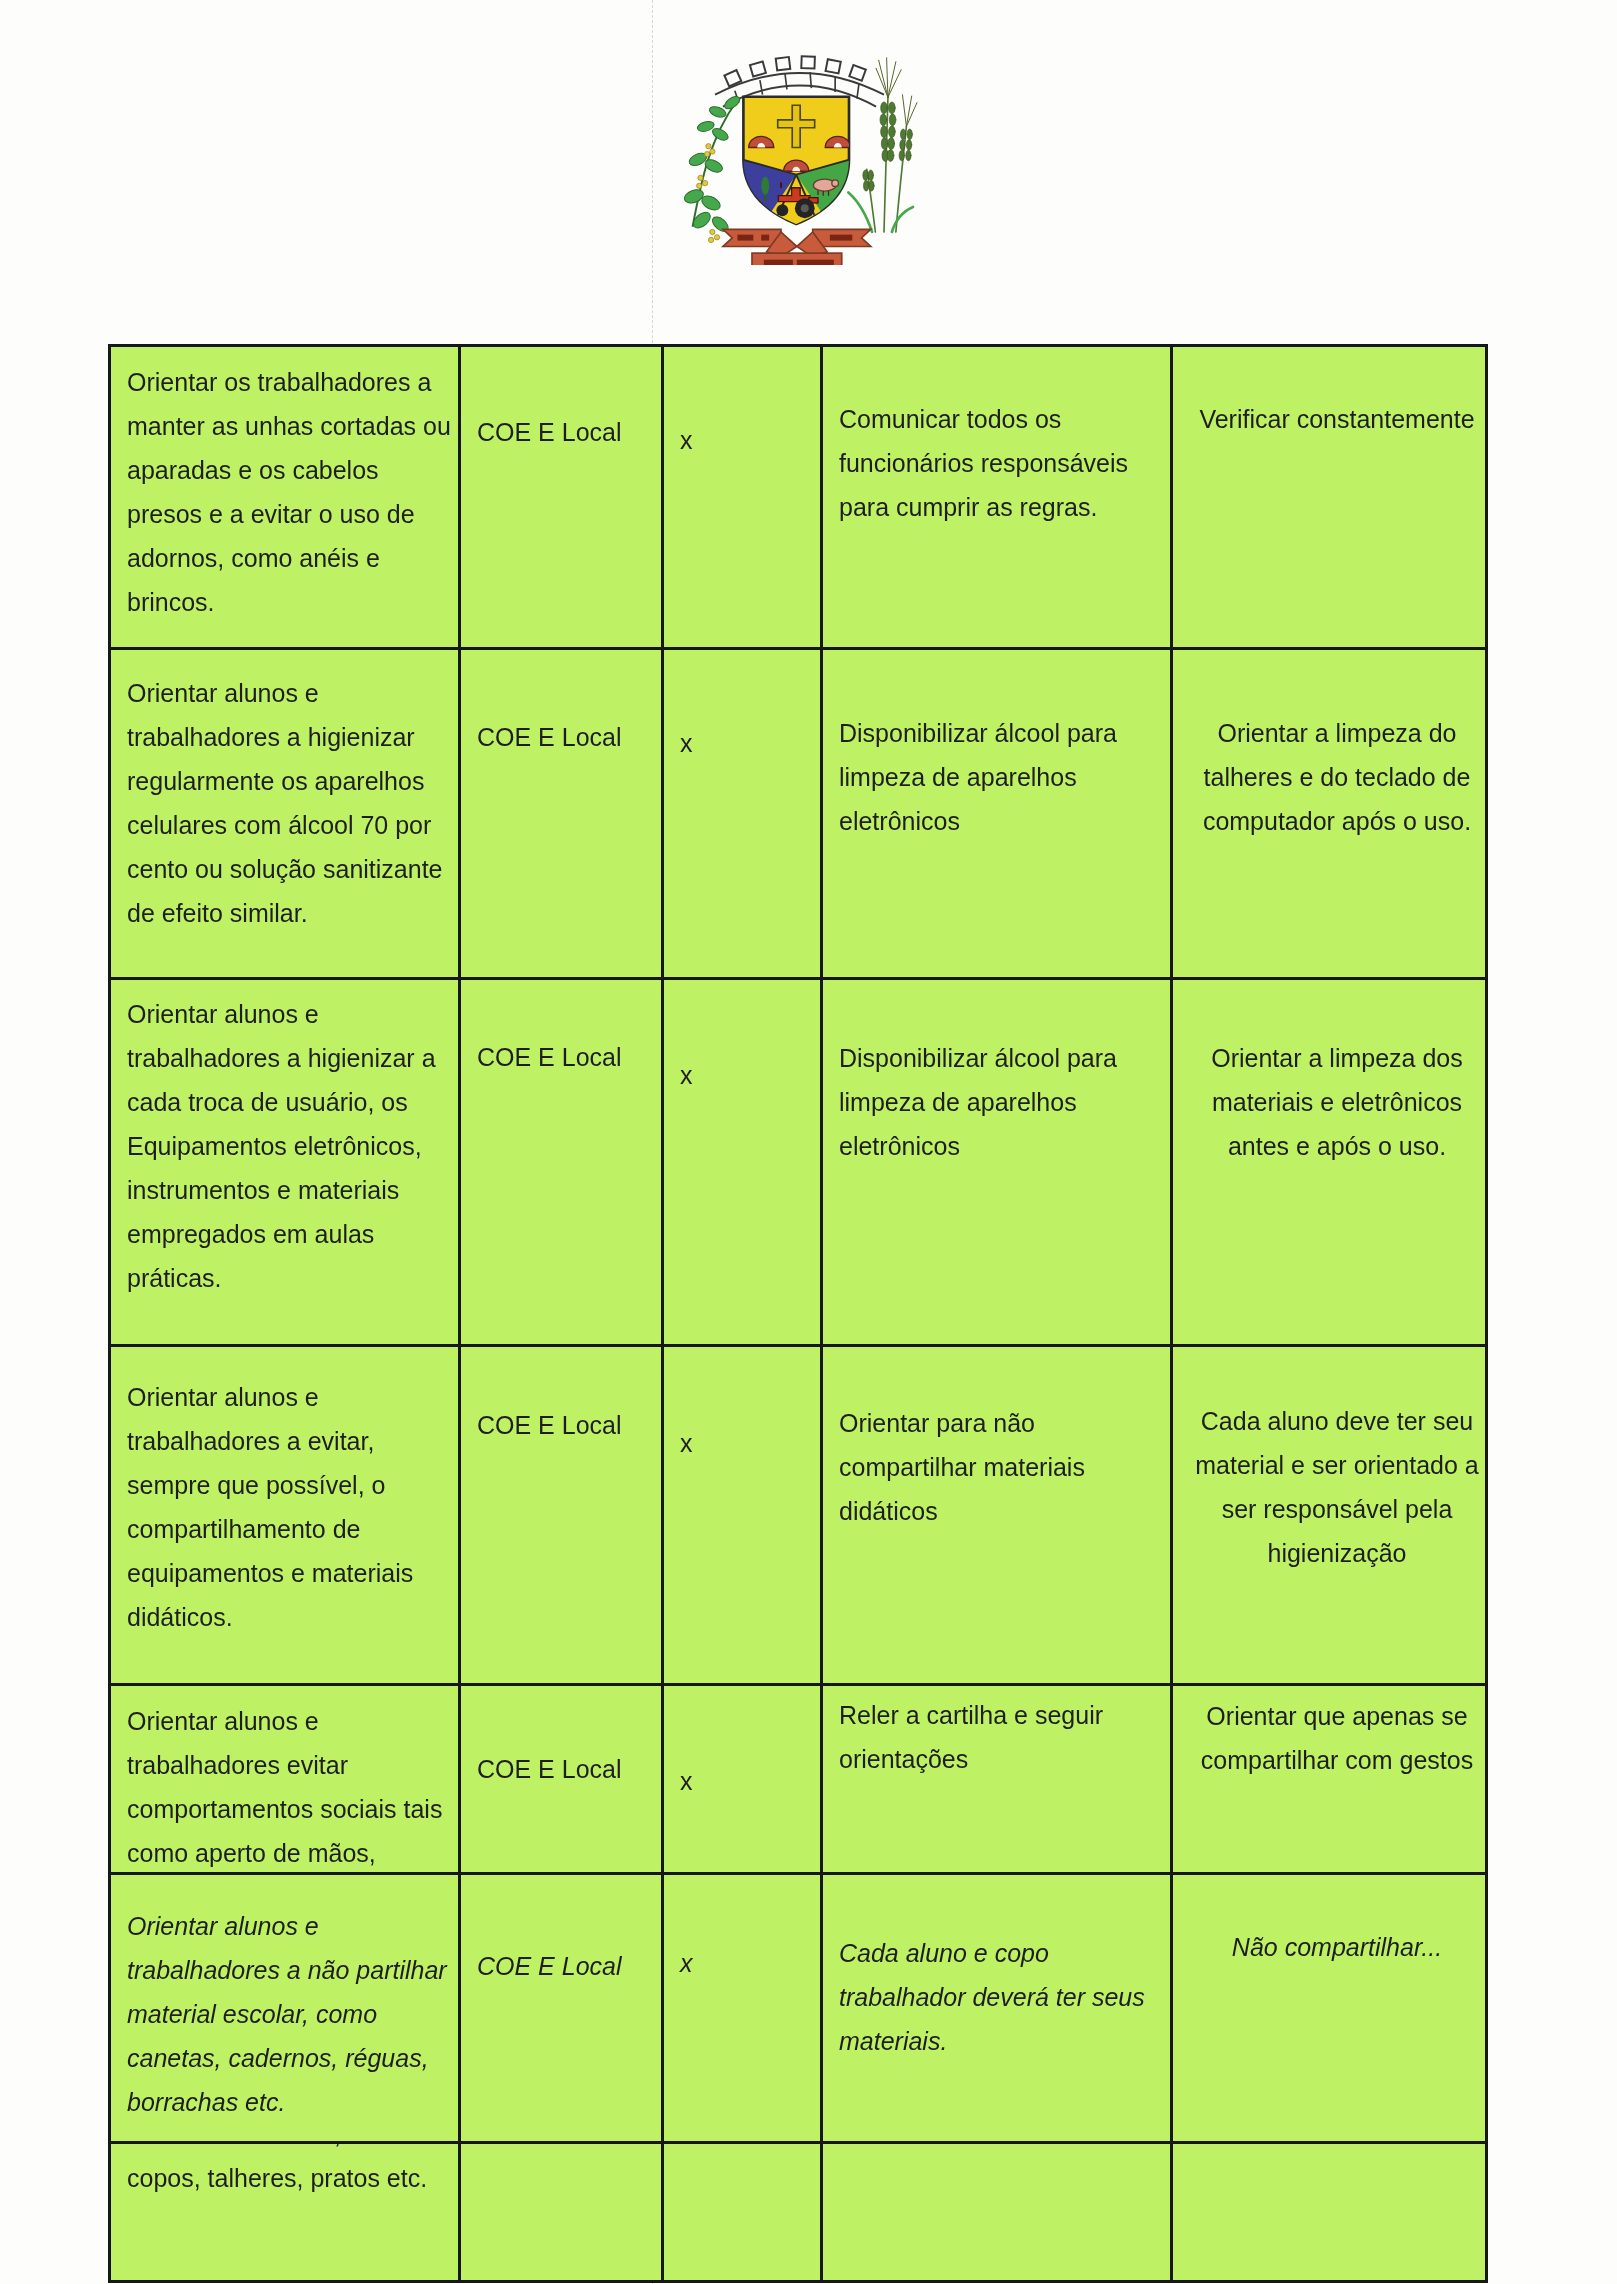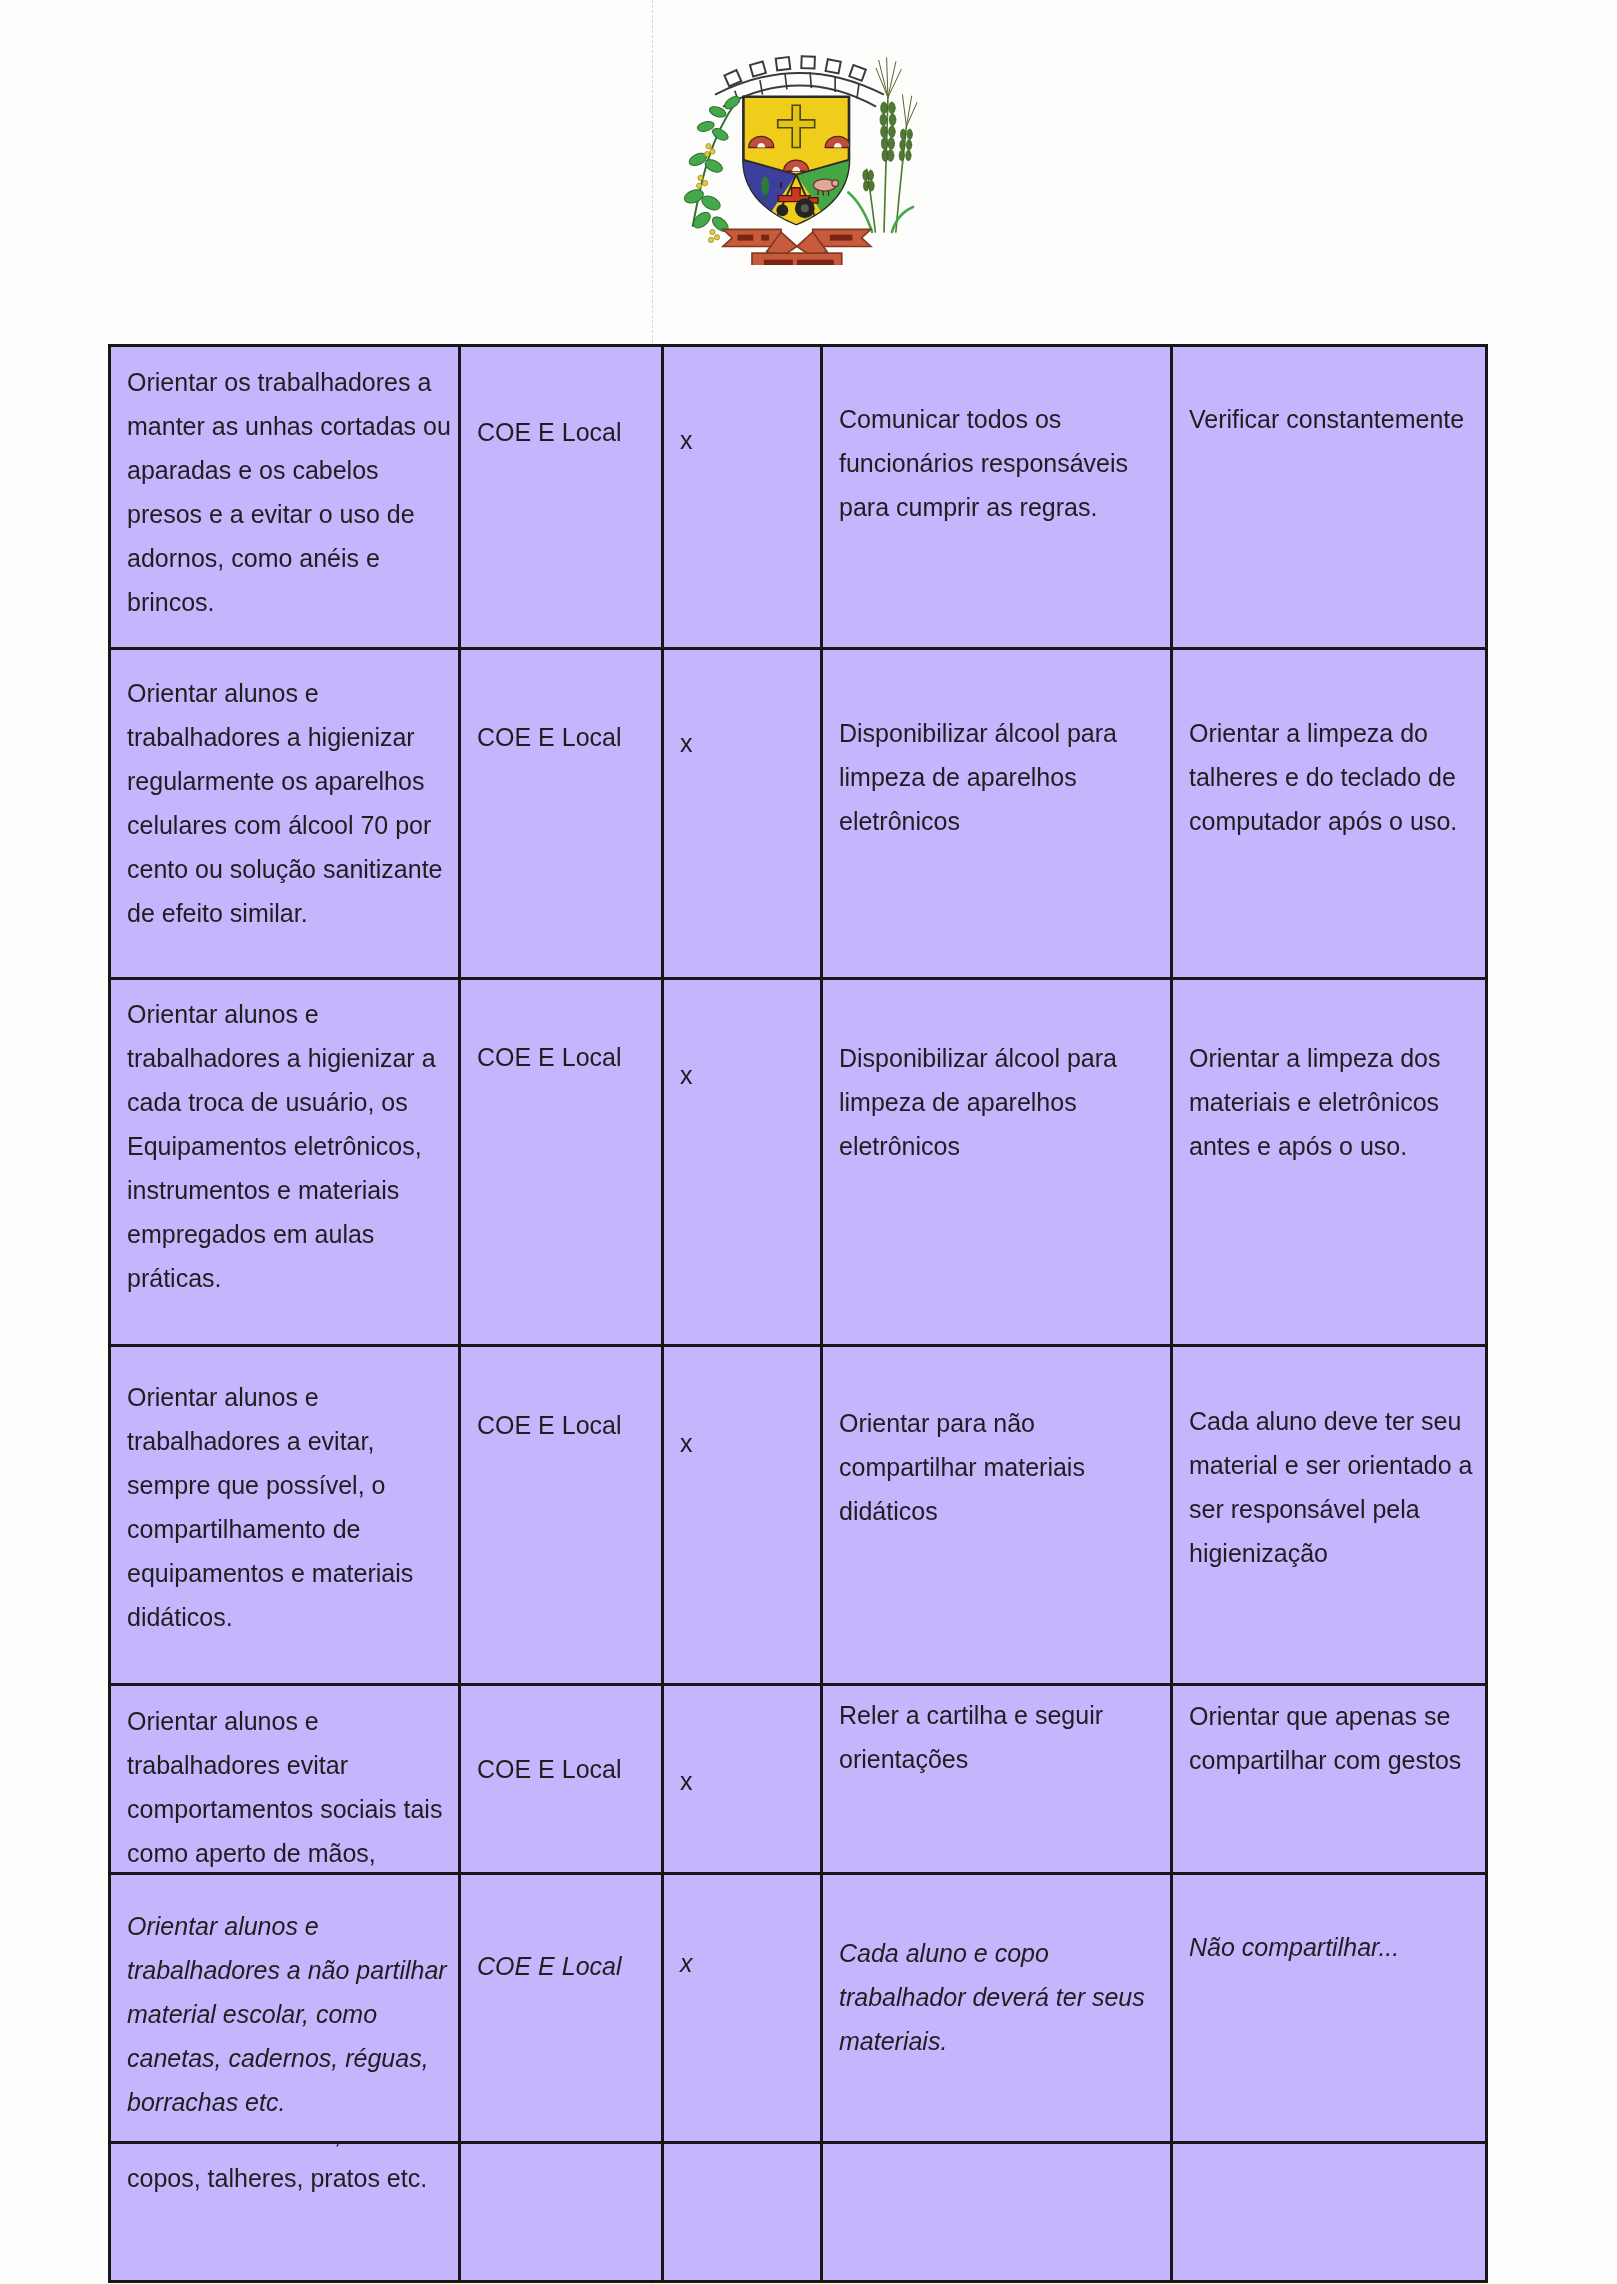--- a/index.html
+++ b/index.html
@@ -14,34 +14,34 @@
   .fold-line{
     position:absolute;left:652px;top:0;height:2284px;width:0;
     border-left:1.3px dashed #d7d7d7;z-index:0;
   }
   
   .crest{position:absolute;left:674px;top:34px;width:251px;height:231px;z-index:1;}
   
   table.proto{
     position:absolute;left:108px;width:1377px;
     border-collapse:collapse;table-layout:fixed;
-    background:#c4b5fd;z-index:2;
+    background:#bef264;z-index:2;
   }
   #t1{top:344px;}
   #t2{top:1872px;font-style:italic;}
   table.proto td{
     border:3.3px solid #171717;
     vertical-align:top;
     font-size:25px;line-height:44px;
     padding:0 0 0 16px;
   }
   td.c2{padding-left:17px;font-size:26.4px;}
   td.c3{padding-left:17px;font-size:26.4px;}
   td.c4{padding-left:22.5px;padding-right:0;font-size:26px;line-height:57px;}
-  td.c5{padding-left:20px;padding-right:13.2px;font-size:26px;line-height:57px;}
+  td.c5{padding-left:20px;padding-right:13.2px;font-size:26px;line-height:57px;text-align:center;}
   
   #t1 tr.r0 td{height:229px;} #t1 tr.r1 td{height:256px;}
   #t1 tr.r2 td{height:291px;} #t1 tr.r3 td{height:262px;}
   #t1 tr.r4 td{height:194px;} #t1 tr.r5 td{height:248px;}
   #t2 tr.r6 td{height:197px;}
   
   #t1 tr.r0 td.c1{padding-top:13.2px}#t1 tr.r0 td.c2{padding-top:63px}#t1 tr.r0 td.c3{padding-top:71px}#t1 tr.r0 td.c4{padding-top:50px}#t1 tr.r0 td.c5{padding-top:50px}
   #t1 tr.r1 td.c1{padding-top:21px}#t1 tr.r1 td.c2{padding-top:65px}#t1 tr.r1 td.c3{padding-top:71px}#t1 tr.r1 td.c4{padding-top:61px}#t1 tr.r1 td.c5{padding-top:61px}
   #t1 tr.r2 td.c1{padding-top:12px}#t1 tr.r2 td.c2{padding-top:55px}#t1 tr.r2 td.c3{padding-top:73px}#t1 tr.r2 td.c4{padding-top:56px}#t1 tr.r2 td.c5{padding-top:56px}
   #t1 tr.r3 td.c1{padding-top:28px}#t1 tr.r3 td.c2{padding-top:56px}#t1 tr.r3 td.c3{padding-top:74px}#t1 tr.r3 td.c4{padding-top:54px}#t1 tr.r3 td.c5{padding-top:52px}

